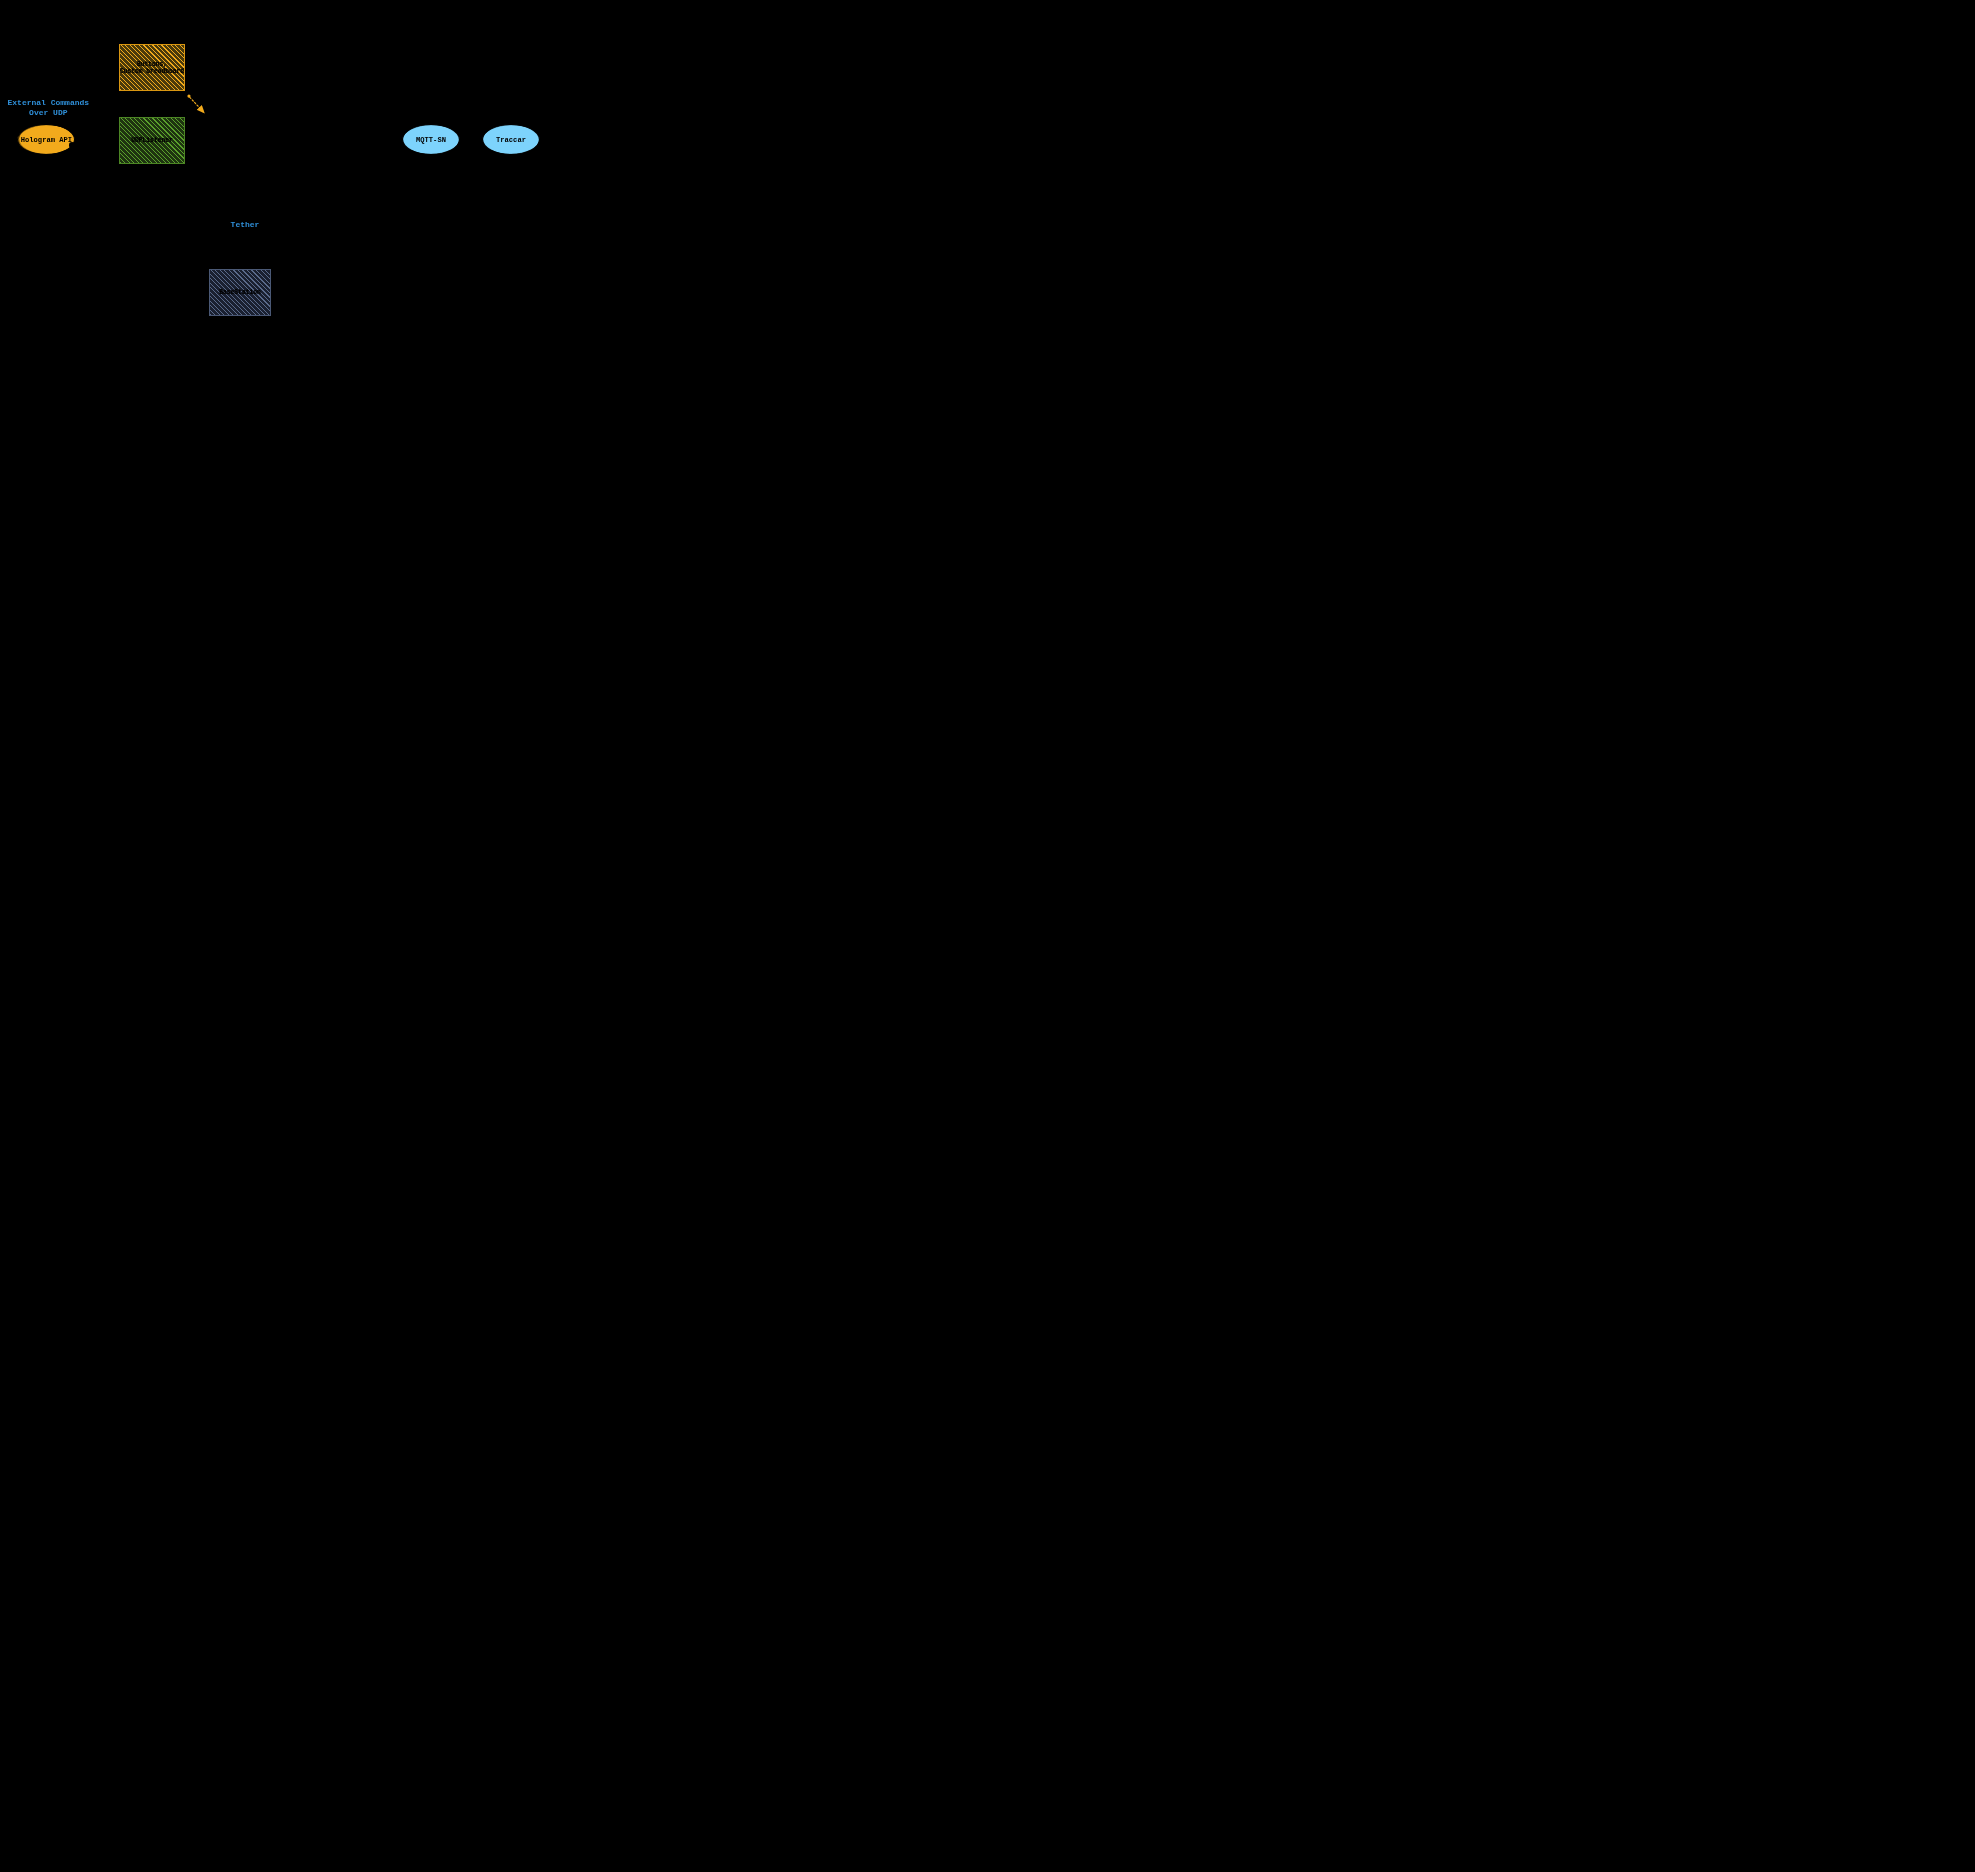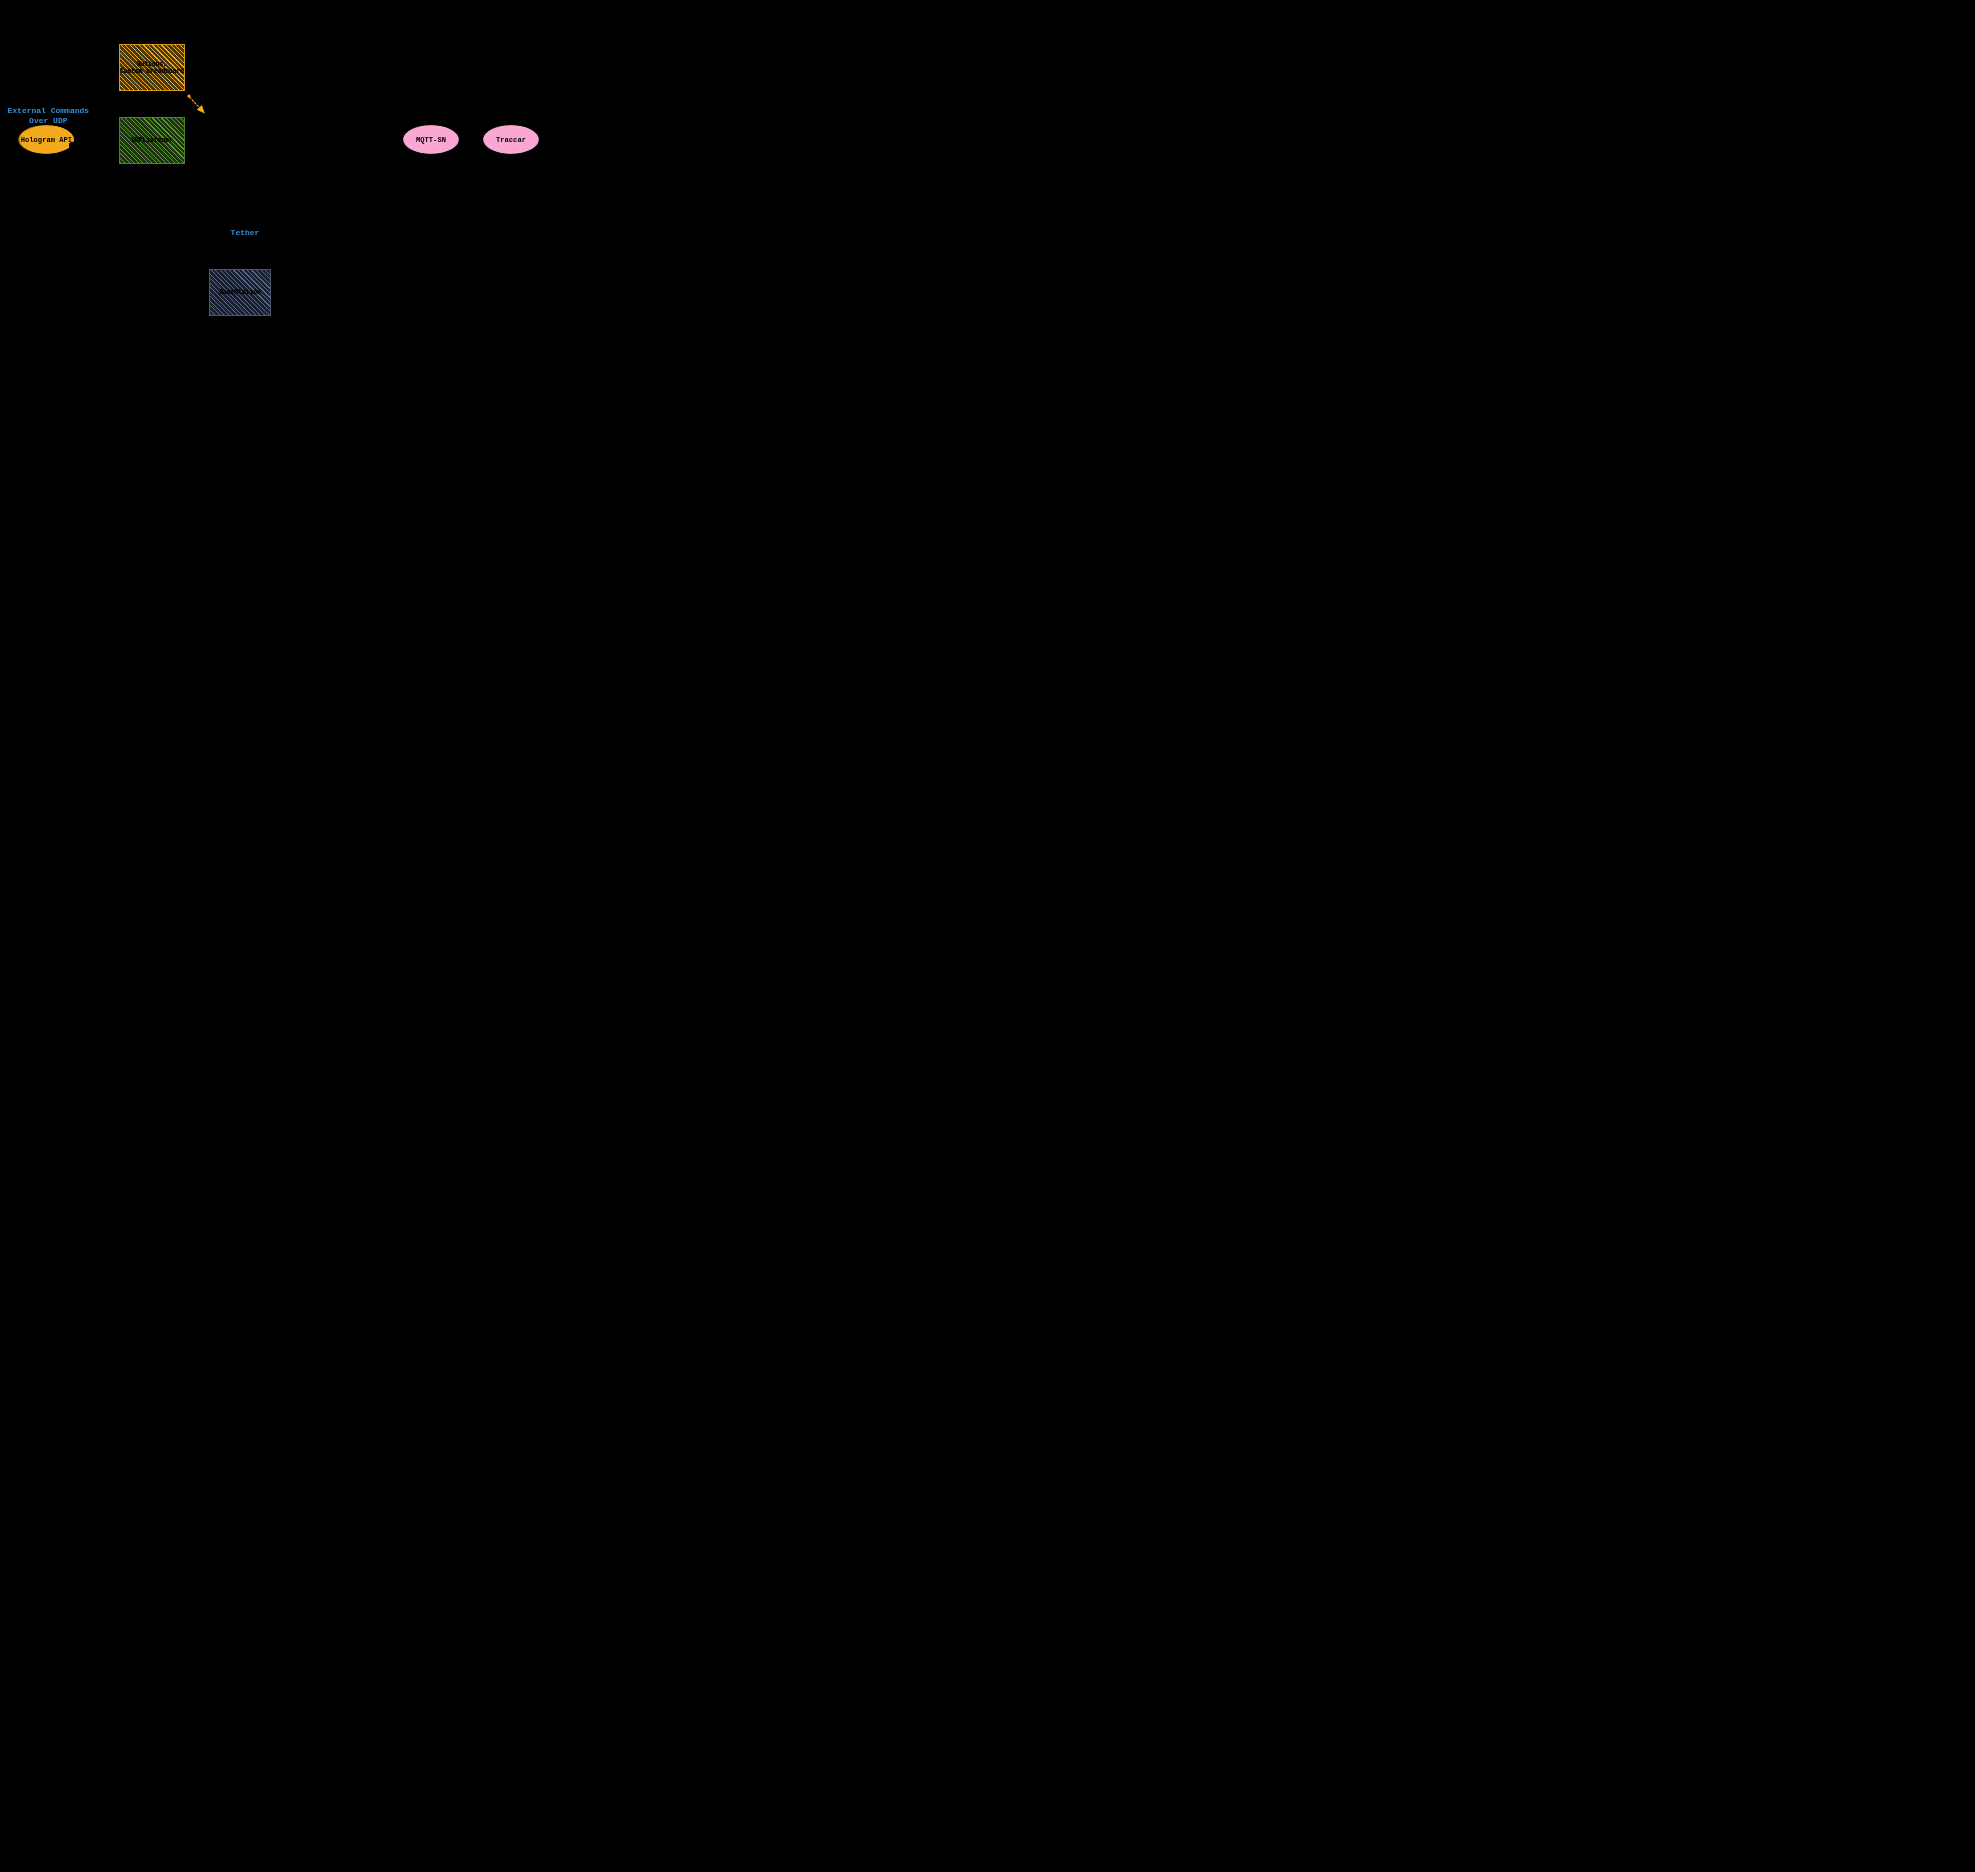--- a/index.html
+++ b/index.html
@@ -13,21 +13,20 @@
     overflow: hidden;
   }
   .group-label {
     position: absolute;
     color: #2f8fd8;
     font-weight: bold;
     text-align: center;
     font-size: 8px;
     line-height: 1.3;
     white-space: pre;
-    margin-top: 8px;
   }
   .ellipse {
     position: absolute;
     border-radius: 50%;
     display: flex;
     align-items: center;
     justify-content: center;
     text-align: center;
     font-weight: bold;
     color: #000;
@@ -49,21 +48,21 @@
     border-radius: 50%;
     border: 0.8px solid rgba(0,0,0,0.4);
     transform: rotate(2deg) scale(0.99,1.02);
     pointer-events: none;
   }
   .hologram {
     background: #f2aa1c;
     border: 0.8px solid #000;
   }
   .blue {
-    background: #f9a8d4;
+    background: #7dd3fc;
     border: 0.8px solid #000;
   }
   .hatch-box {
     position: absolute;
     display: flex;
     align-items: center;
     justify-content: center;
     text-align: center;
     font-weight: bold;
     color: #000;

